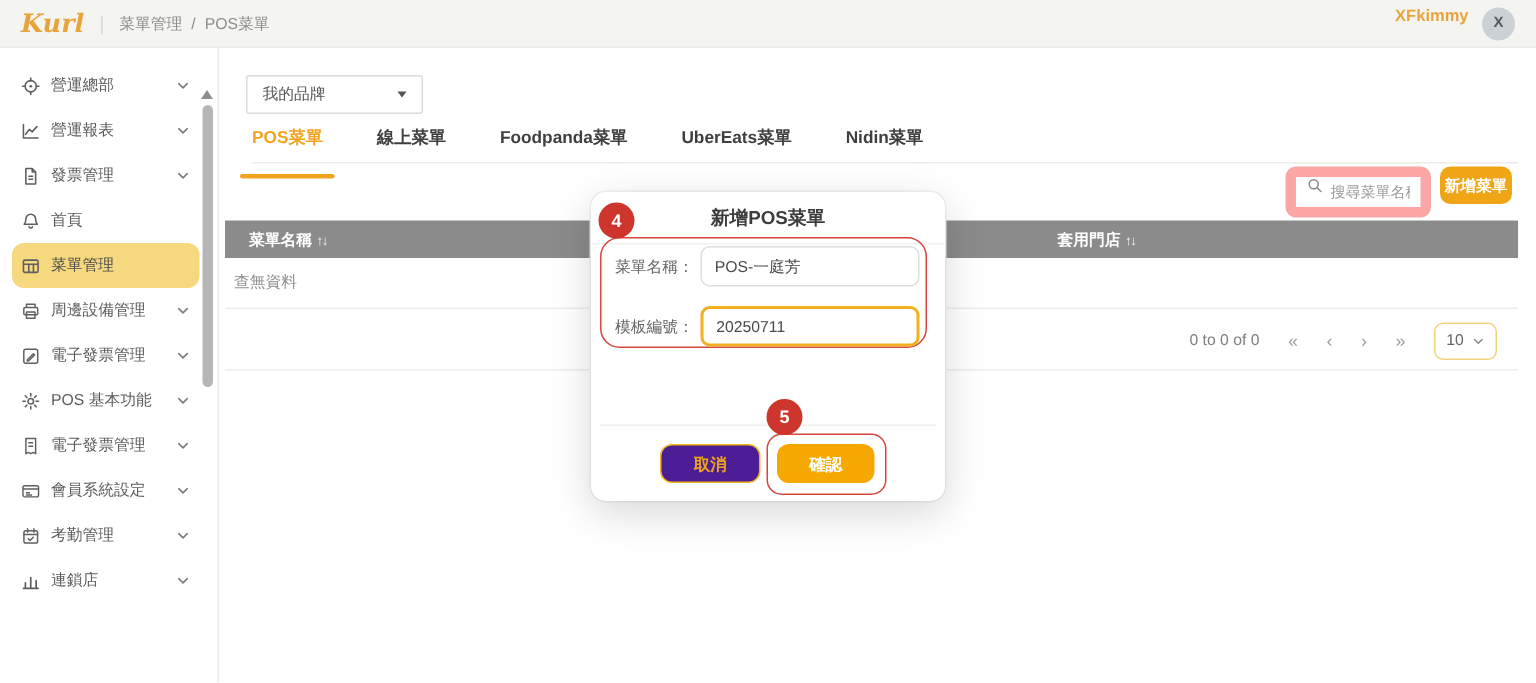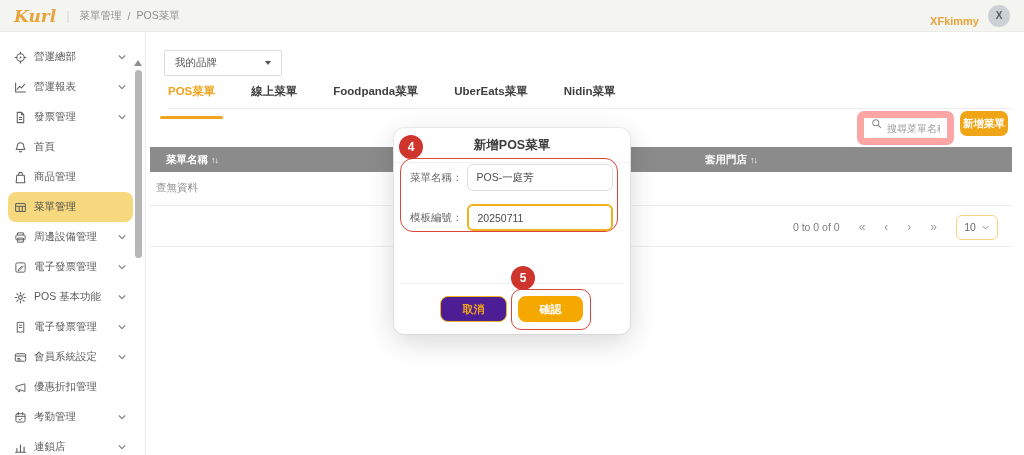--- a/index.html
+++ b/index.html
@@ -6,21 +6,21 @@
   html,body { width:1024px; height:455px; overflow:hidden; background:#fff;
     font-family:"Liberation Sans", sans-serif; }
 
   
   .topbar { height:32px; background:#f4f4f1; border-bottom:1px solid #eceae6;
     display:flex; align-items:center; padding:0 14px; }
   .logo { font-family:"DejaVu Serif", serif; font-style:italic; font-weight:bold;
     font-size:17px; color:#e9a33b; }
   .lsep { color:#d9d9d5; margin:0 10px; font-size:13px; }
   .crumb { font-size:10.5px; color:#8d8d89; display:flex; gap:6px; align-items:center;}
-  .tb-right { margin-left:auto; display:flex; align-items:flex-end; gap:9px; }
+  .tb-right { margin-left:auto; display:flex; align-items:flex-start; gap:9px; }
   .uname { font-size:11px; font-weight:bold; color:#e9a33b; }
   .avatar { width:22px; height:22px; border-radius:50%; background:#ccd1d6;
     color:#5a5a5a; font-size:10px; font-weight:bold;
     display:flex; align-items:center; justify-content:center; }
 
   
   .shell { display:flex; height:423px; }
   .sidebar { width:146px; background:#fff; border-right:1px solid #ececea;
     position:relative; padding-top:10px; flex:none; }
   .s-item { height:30px; margin:0 12px 0 8px; padding:0 6px; border-radius:8px;
@@ -261,26 +261,20 @@
       <svg class="s-ch">
           <use href="#i-chev"></use>
         </svg>
     </div>
     <div class="s-item">
       <svg class="s-ic">
           <use href="#i-bell"></use>
         </svg>
       <span class="s-lb">首頁</span>
     </div>
-    <div class="s-item">
-      <svg class="s-ic">
-          <use href="#i-bag"></use>
-        </svg>
-      <span class="s-lb">商品管理</span>
-    </div>
     <div class="s-item active">
       <svg class="s-ic">
           <use href="#i-table"></use>
         </svg>
       <span class="s-lb">菜單管理</span>
     </div>
     <div class="s-item">
       <svg class="s-ic">
           <use href="#i-printer"></use>
         </svg>
@@ -317,26 +311,20 @@
         </svg>
     </div>
     <div class="s-item">
       <svg class="s-ic">
           <use href="#i-card"></use>
         </svg>
       <span class="s-lb">會員系統設定</span>
       <svg class="s-ch">
           <use href="#i-chev"></use>
         </svg>
-    </div>
-    <div class="s-item">
-      <svg class="s-ic">
-          <use href="#i-megaphone"></use>
-        </svg>
-      <span class="s-lb">優惠折扣管理</span>
     </div>
     <div class="s-item">
       <svg class="s-ic">
           <use href="#i-calendar"></use>
         </svg>
       <span class="s-lb">考勤管理</span>
       <svg class="s-ch">
           <use href="#i-chev"></use>
         </svg>
     </div>

